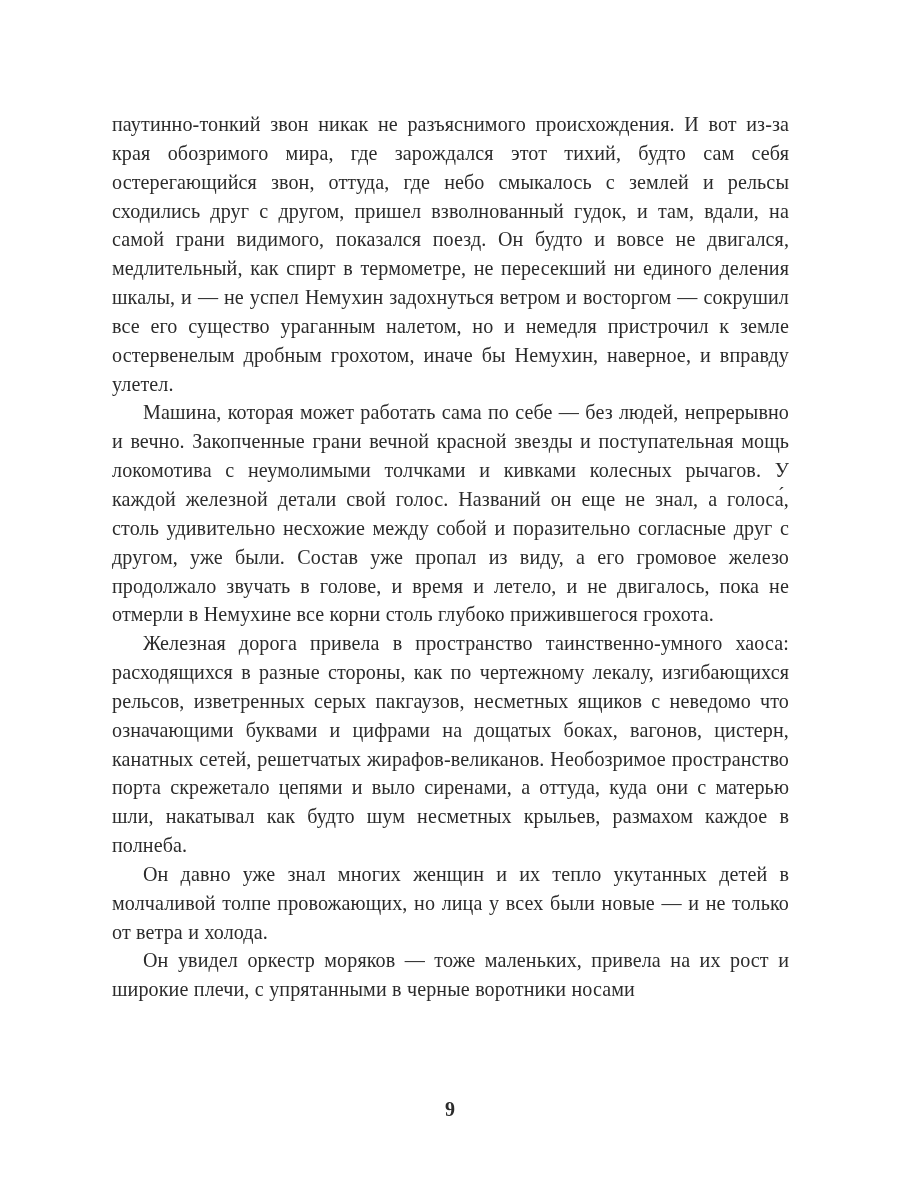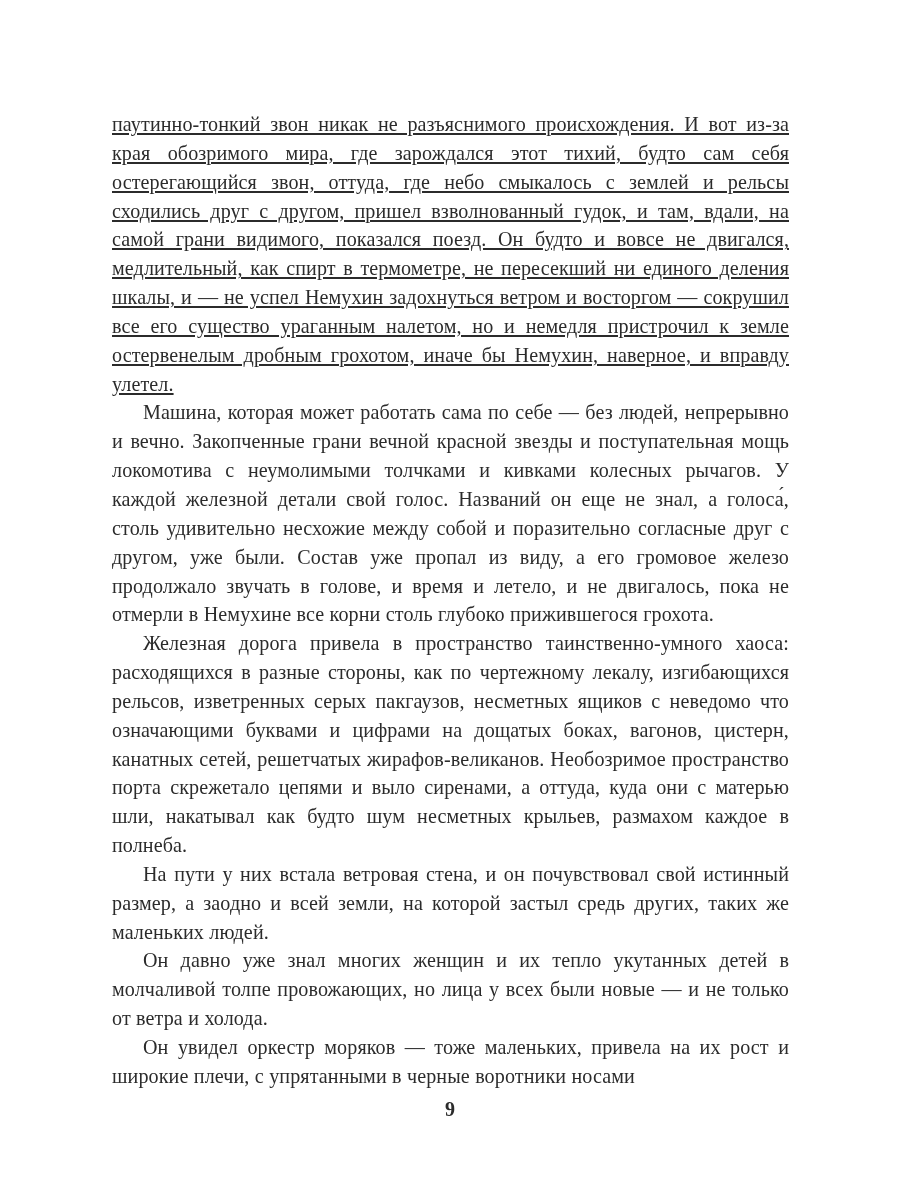--- a/index.html
+++ b/index.html
@@ -42,21 +42,20 @@
     text-align-last: left;
     text-indent: 31px;
     hyphens: manual;
     word-spacing: 0.01em;
     letter-spacing: 0.005em;
   }
 
   
   .para.continued {
     text-indent: 0;
-    text-decoration: underline;
   }
 
   .page-number {
     position: absolute;
     left: 0;
     top: 1098px;
     width: 900px;
     text-align: center;
     font-size: 20px;
     font-weight: bold;
@@ -70,21 +69,20 @@
 <div class="page">
 
   <div class="text-column">
 
     <p class="para continued">паутинно-тонкий звон никак не разъяснимого происхождения. И вот из-за края обозримого мира, где зарождался этот тихий, будто сам себя остерегающийся звон, оттуда, где небо смыкалось с землей и рельсы сходились друг с другом, пришел взволнованный гудок, и там, вдали, на самой грани видимого, показался поезд. Он будто и вовсе не двигался, медлительный, как спирт в термометре, не пересекший ни единого деления шкалы, и — не успел Немухин задохнуться ветром и восторгом — сокрушил все его существо ураганным налетом, но и немедля пристрочил к земле остервенелым дробным грохотом, иначе бы Немухин, наверное, и вправду улетел.</p>
 
     <p class="para">Машина, которая может работать сама по себе — без людей, непрерывно и вечно. Закопченные грани вечной красной звезды и поступательная мощь локомотива с неумолимыми толчками и кивками колесных рычагов. У каждой железной детали свой голос. Названий он еще не знал, а голоса́, столь удивительно несхожие между собой и поразительно согласные друг с другом, уже были. Состав уже пропал из виду, а его громовое железо продолжало звучать в голове, и время и летело, и не двигалось, пока не отмерли в Немухине все корни столь глубоко прижившегося грохота.</p>
 
     <p class="para">Железная дорога привела в пространство таинственно-умного хаоса: расходящихся в разные стороны, как по чертежному лекалу, изгибающихся рельсов, изветренных серых пакгаузов, несметных ящиков с неведомо что означающими буквами и цифрами на дощатых боках, вагонов, цистерн, канатных сетей, решетчатых жирафов-великанов. Необозримое пространство порта скрежетало цепями и выло сиренами, а оттуда, куда они с матерью шли, накатывал как будто шум несметных крыльев, размахом каждое в полнеба.</p>
 
-    <p class="para">На пути у них встала ветровая стена, и он почувствовал свой истинный размер, а заодно и всей земли, на которой застыл средь других, таких же маленьких людей.</p>
 
     <p class="para">Он давно уже знал многих женщин и их тепло укутанных детей в молчаливой толпе провожающих, но лица у всех были новые — и не только от ветра и холода.</p>
 
     <p class="para">Он увидел оркестр моряков — тоже маленьких, привела на их рост и широкие плечи, с упрятанными в черные воротники носами</p>
 
   </div>
 
   <div class="page-number">9</div>
 
 </div>

